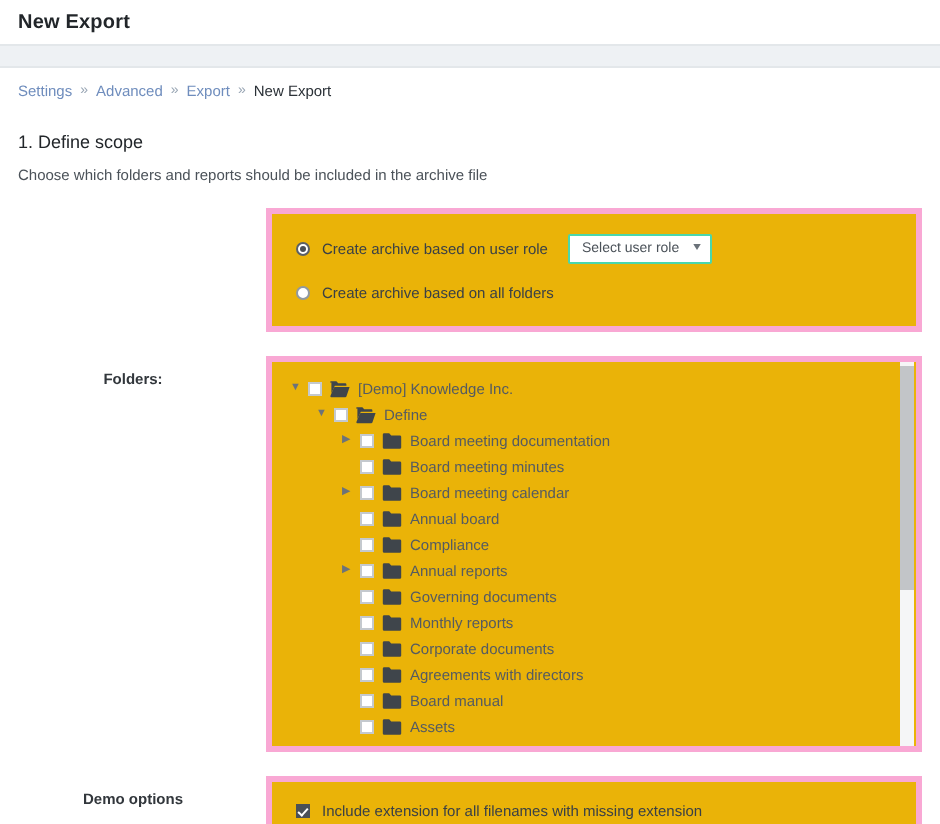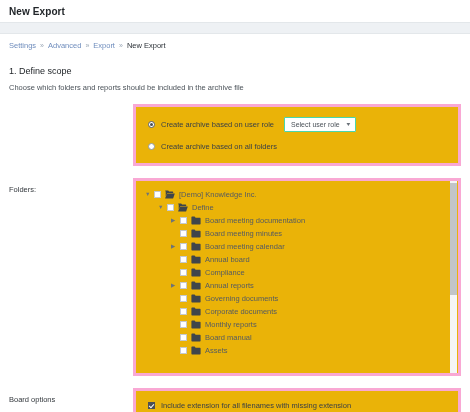--- a/index.html
+++ b/index.html
@@ -80,25 +80,25 @@
   }
 
   
   .form-row {
     display: flex;
     align-items: flex-start;
     margin-top: 12px;
   }
   .form-label {
     width: 124px;
-    text-align: left;
+    text-align: center;
     padding-right: 9px;
     box-sizing: border-box;
     font-size: 7.5px;
-    font-weight: normal;
+    font-weight: bold;
     color: #32373c;
     padding-top: 7px;
     flex: none;
   }
   .form-label.blank { visibility: hidden; }
 
   .panel {
     flex: 1 1 auto;
     border: 3px solid #f9a8d4;
     background: #eab308;
@@ -414,31 +414,41 @@
             <span class="tree-label">Governing documents</span>
           </div>
           <div class="tree-row" style="padding-left: 26px;">
             <span class="twisty none"></span>
             <span class="tree-check"></span>
             <span class="folder-icon">
               <svg width="10" height="9" viewBox="0 0 10 9">
                 <path d="M0.4 1.3A0.7 0.7 0 0 1 1.1 0.6h2.5l1 1.1h4.3a0.7 0.7 0 0 1 0.7 0.7v5.3a0.7 0.7 0 0 1-0.7 0.7H1.1a0.7 0.7 0 0 1-0.7-0.7V1.3z" fill="#3f454b"></path>
               </svg>
             </span>
+            <span class="tree-label">Monthly reports</span>
+          </div>
+          <div class="tree-row" style="padding-left: 26px;">
+            <span class="twisty none"></span>
+            <span class="tree-check"></span>
+            <span class="folder-icon">
+              <svg width="10" height="9" viewBox="0 0 10 9">
+                <path d="M0.4 1.3A0.7 0.7 0 0 1 1.1 0.6h2.5l1 1.1h4.3a0.7 0.7 0 0 1 0.7 0.7v5.3a0.7 0.7 0 0 1-0.7 0.7H1.1a0.7 0.7 0 0 1-0.7-0.7V1.3z" fill="#3f454b"></path>
+              </svg>
+            </span>
             <span class="tree-label">Corporate documents</span>
           </div>
           <div class="tree-row" style="padding-left: 26px;">
             <span class="twisty none"></span>
             <span class="tree-check"></span>
             <span class="folder-icon">
               <svg width="10" height="9" viewBox="0 0 10 9">
                 <path d="M0.4 1.3A0.7 0.7 0 0 1 1.1 0.6h2.5l1 1.1h4.3a0.7 0.7 0 0 1 0.7 0.7v5.3a0.7 0.7 0 0 1-0.7 0.7H1.1a0.7 0.7 0 0 1-0.7-0.7V1.3z" fill="#3f454b"></path>
               </svg>
             </span>
-            <span class="tree-label">Monthly reports</span>
+            <span class="tree-label">Agreements with directors</span>
           </div>
           <div class="tree-row" style="padding-left: 26px;">
             <span class="twisty none"></span>
             <span class="tree-check"></span>
             <span class="folder-icon">
               <svg width="10" height="9" viewBox="0 0 10 9">
                 <path d="M0.4 1.3A0.7 0.7 0 0 1 1.1 0.6h2.5l1 1.1h4.3a0.7 0.7 0 0 1 0.7 0.7v5.3a0.7 0.7 0 0 1-0.7 0.7H1.1a0.7 0.7 0 0 1-0.7-0.7V1.3z" fill="#3f454b"></path>
               </svg>
             </span>
             <span class="tree-label">Board manual</span>
@@ -454,21 +464,21 @@
             <span class="tree-label">Assets</span>
           </div>
         </div>
       <div class="scrollbar-track">
         <div class="scrollbar-thumb"></div>
       </div>
     </div>
   </div>
 
   <div class="form-row">
-    <div class="form-label">Board options</div>
+    <div class="form-label">Demo options</div>
     <div class="panel fileopt-panel">
       <div class="check-line">
         <span class="checkbox checked"></span>
         <span class="check-label">Include extension for all filenames with missing extension</span>
       </div>
     </div>
   </div>
 
 </div>
 

